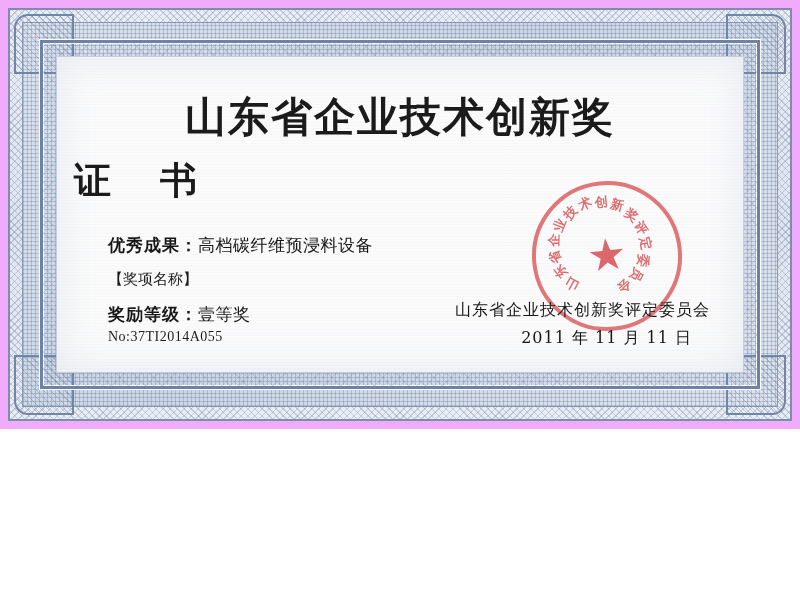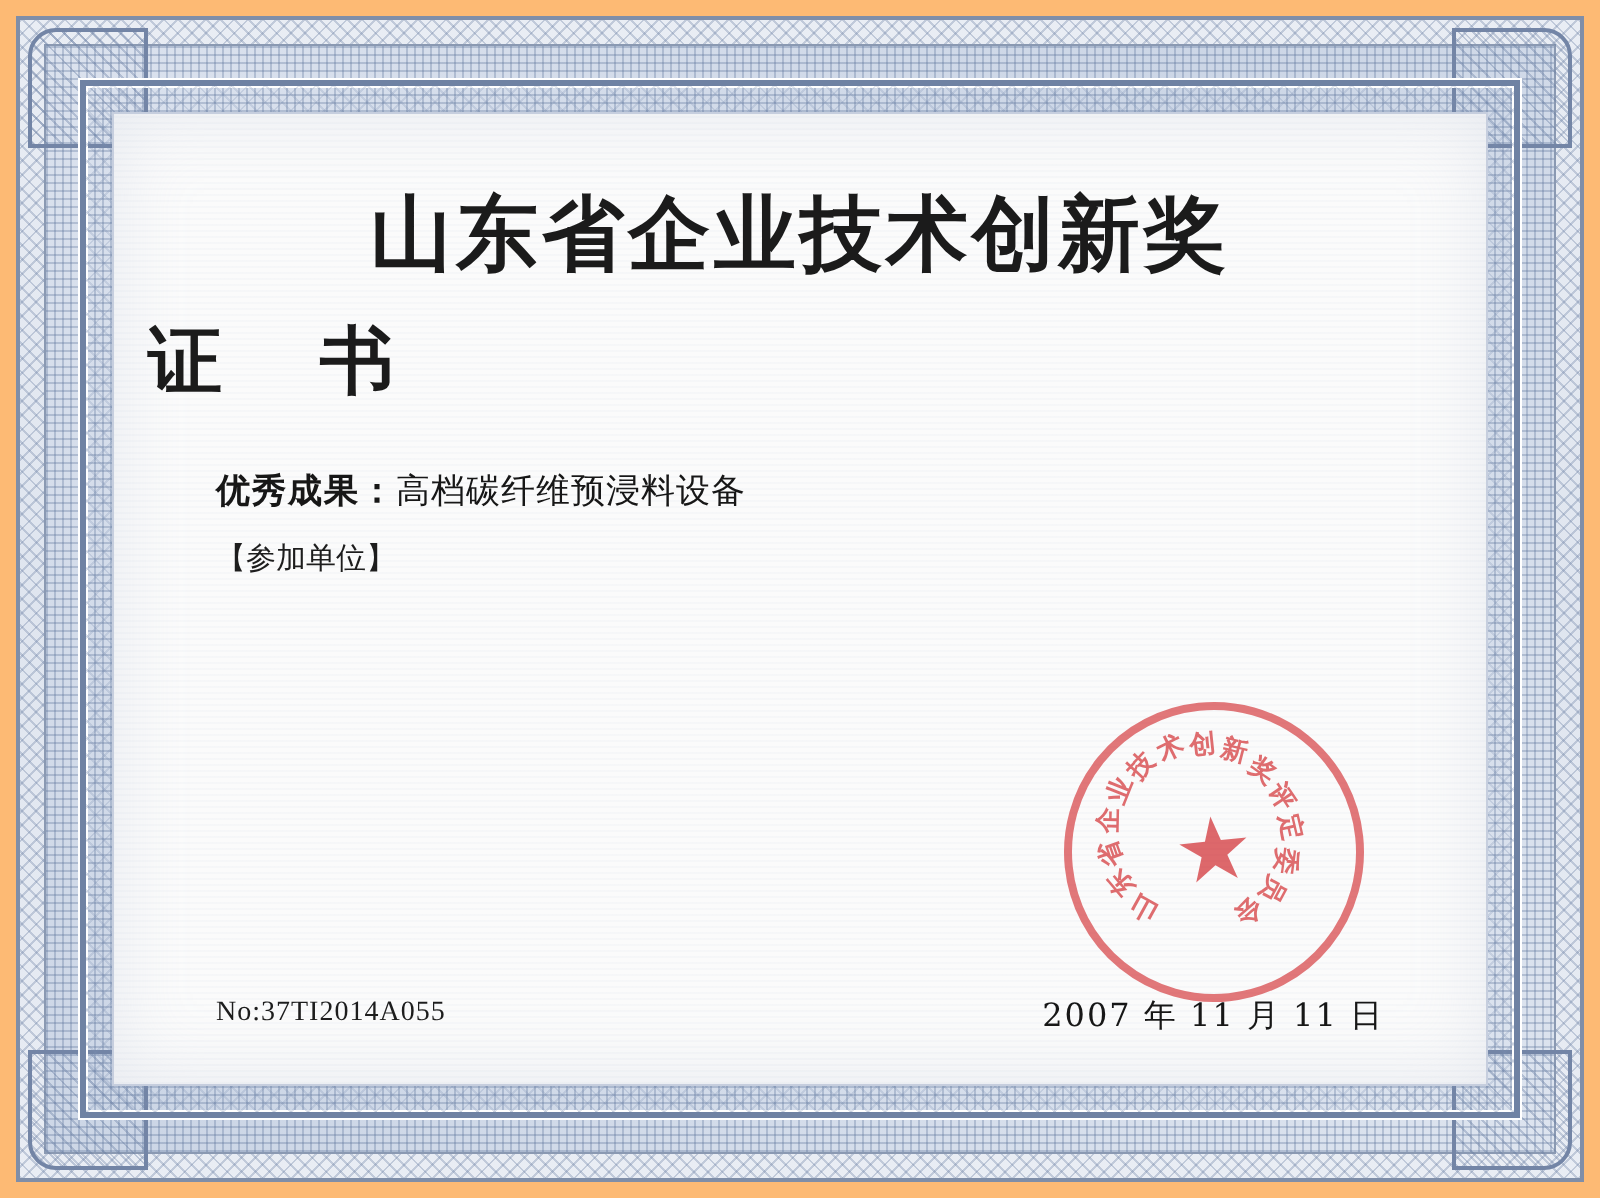--- a/index.html
+++ b/index.html
@@ -3,23 +3,23 @@
 <meta charset="utf-8">
 <style>
   html, body {
     margin: 0;
     padding: 0;
     background: #ffffff;
   }
   #certificate {
     position: relative;
     width: 800px;
-    height: 599px;
+    height: 429px;
     overflow: hidden;
-    background: #fdba74;
+    background: #f0abfc;
     font-family: "Liberation Serif", serif;
   }
 
   
   .border-outer {
     position: absolute;
     left: 8px; top: 8px; right: 8px; bottom: 8px;
     border: 2px solid #7f8ea8;
     background:
       repeating-linear-gradient(45deg, rgba(110,130,165,0.33) 0 1px, rgba(255,255,255,0) 1px 5px),
@@ -230,21 +230,24 @@
 
   <div class="content">
 
     <div class="title-main">山东省企业技术创新奖</div>
     <div class="title-sub">证 书</div>
 
     <div class="fields">
       <div class="field-row">
         <span class="field-label">优秀成果：</span><span class="field-value">高档碳纤维预浸料设备</span>
       </div>
-      <div class="field-note">【参加单位】</div>
+      <div class="field-note">【奖项名称】</div>
+      <div class="field-row">
+        <span class="field-label">奖励等级：</span><span class="field-value">壹等奖</span>
+      </div>
     </div>
 
     <div class="seal">
       <div class="seal-text">
           <span style="left: 40.0269px; top: 115.234px; transform: translate(-50%, -50%) rotate(-145deg);">山</span>
           <span style="left: 26.3831px; top: 101.419px; transform: translate(-50%, -50%) rotate(-124.286deg);">东</span>
           <span style="left: 18.5078px; top: 83.6715px; transform: translate(-50%, -50%) rotate(-103.571deg);">省</span>
           <span style="left: 17.4191px; top: 64.2854px; transform: translate(-50%, -50%) rotate(-82.8571deg);">企</span>
           <span style="left: 23.2578px; top: 45.7675px; transform: translate(-50%, -50%) rotate(-62.1429deg);">业</span>
           <span style="left: 35.269px; top: 30.5118px; transform: translate(-50%, -50%) rotate(-41.4286deg);">技</span>
@@ -257,16 +260,17 @@
           <span style="left: 123.492px; top: 83.6715px; transform: translate(-50%, -50%) rotate(103.571deg);">委</span>
           <span style="left: 115.617px; top: 101.419px; transform: translate(-50%, -50%) rotate(124.286deg);">员</span>
           <span style="left: 101.973px; top: 115.234px; transform: translate(-50%, -50%) rotate(145deg);">会</span>
         </div>
       <div class="seal-star">
           <span>★</span>
         </div>
     </div>
 
     <div class="serial">No:37TI2014A055</div>
-    <div class="issue-date">2007 年 11 月 11 日</div>
+    <div class="issuer">山东省企业技术创新奖评定委员会</div>
+    <div class="issue-date">2011 年 11 月 11 日</div>
 
   </div>
 </div>
 
 </body></html>

